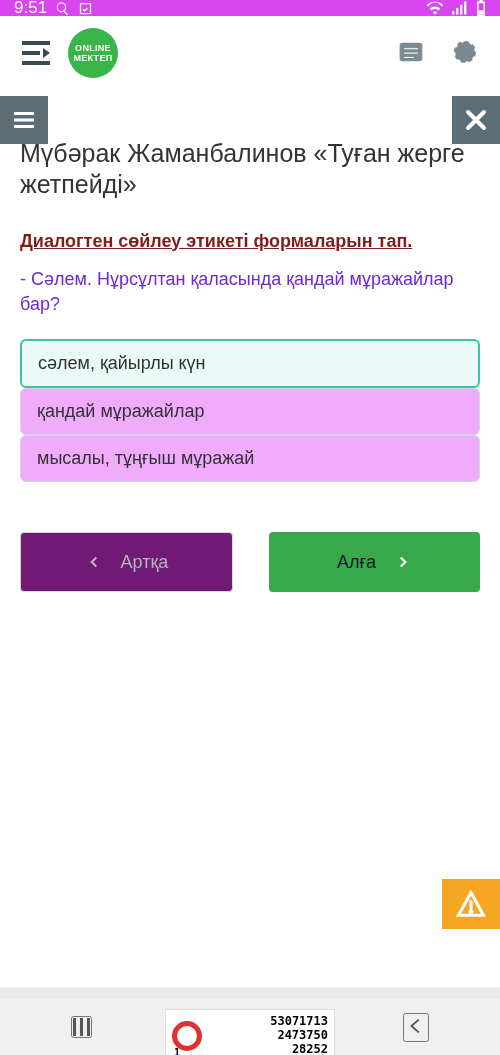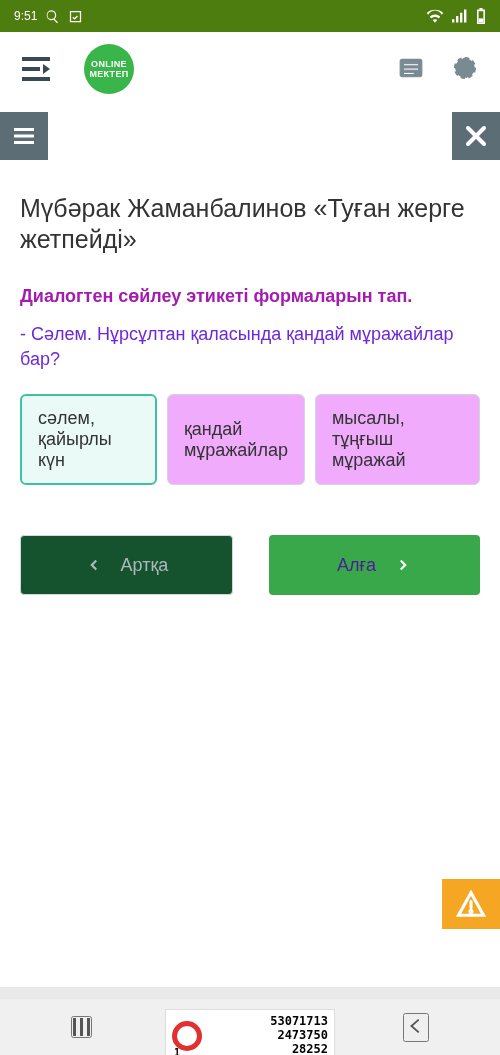--- a/index.html
+++ b/index.html
@@ -6,39 +6,39 @@
   body {
     font-family: -apple-system, Helvetica, Arial, sans-serif;
     width: 500px;
     height: 1055px;
     background: #f0f0f0;
     display: flex;
     flex-direction: column;
     color: #333;
   }
   .status-bar {
-    height: 32px;
-    background: #4d7c0f;
+    height: 16px;
+    background: #d946ef;
     color: #fff;
     display: flex;
     align-items: center;
     justify-content: space-between;
     padding: 0 14px;
-    font-size: 12px;
+    font-size: 17px;
   }
   .status-left, .status-right { display: flex; align-items: center; gap: 8px; }
   .status-bar svg { fill: #fff; }
   .browser-chrome { background: #fff; flex: 1; display: flex; flex-direction: column; position: relative; }
   .app-header {
     display: flex;
     align-items: center;
     justify-content: space-between;
     padding: 12px 18px 18px;
   }
-  .header-left { display: flex; align-items: center; gap: 30px; }
+  .header-left { display: flex; align-items: center; gap: 14px; }
   .burger-alt {
     width: 28px; height: 24px;
     display: flex; flex-direction: column; justify-content: space-between;
   }
   .burger-alt span { display:block; height:4px; background:#3a4a52; }
   .burger-alt .t1 { width: 28px; }
   .burger-alt .t2 { width: 18px; position: relative; }
   .burger-alt .t2::after{
     content:""; position:absolute; right:-10px; top:-3px;
     border-left:7px solid #3a4a52; border-top:5px solid transparent; border-bottom:5px solid transparent;
@@ -60,43 +60,43 @@
   .tool-btn {
     width: 48px; height: 48px;
     background: #5d6d76;
     border:none; color:white;
     display:flex; align-items:center; justify-content:center;
   }
   .tool-btn svg { width:24px; height:24px; fill:white; }
   .content {
     padding: 0 20px 30px;
     flex:1;
-    margin-top:39px;
   }
   .page-title {
     font-size: 25px;
     font-weight: 400;
     color: #333;
     margin-top: -6px;
     line-height:1.25;
   }
   .prompt {
     font-weight:700;
     font-size: 18px;
     margin-top: 28px;
-    color:#a21caf;
+    color:#7f1d1d;
     line-height:1.35;
+    text-decoration:underline;
   }
   .para {
     font-size: 18px;
     color: #6d28d9;
     margin-top: 14px;
     line-height:1.4;
   }
-  .options { margin-top: 22px; display:flex; flex-direction:row; gap:10px; }
+  .options { margin-top: 22px; display:flex; flex-direction:column; }
   .option {
     border: 1px solid #d0d7dd;
     border-radius: 6px;
     padding: 12px 16px;
     font-size: 18px;
     background:#f0abfc;
     color:#333;
     text-align:left;
   }
   .option.selected {
@@ -110,24 +110,24 @@
     gap: 36px;
   }
   .nav-btn {
     flex:1;
     height: 60px;
     border-radius:4px;
     font-size: 18px;
     display:flex; align-items:center; justify-content:center; gap:18px;
   }
   .nav-back {
-    border:1px solid #d0d7dd; background:#14532d; color:#b0b8be;
+    border:1px solid #d0d7dd; background:#701a75; color:#b0b8be;
   }
   .nav-fwd {
-    border:none; background:#39a84b; color:#4c1d95;
+    border:none; background:#39a84b; color:#0f172a;
   }
   .nav-btn svg { width:18px; height:18px; }
   .nav-back svg { fill:#b0b8be; }
   .nav-fwd svg { fill:#fff; }
   .captcha-strip {
     margin-top: 18px;
     height: 12px;
     background:#e9e9e9;
     position:relative;
   }

